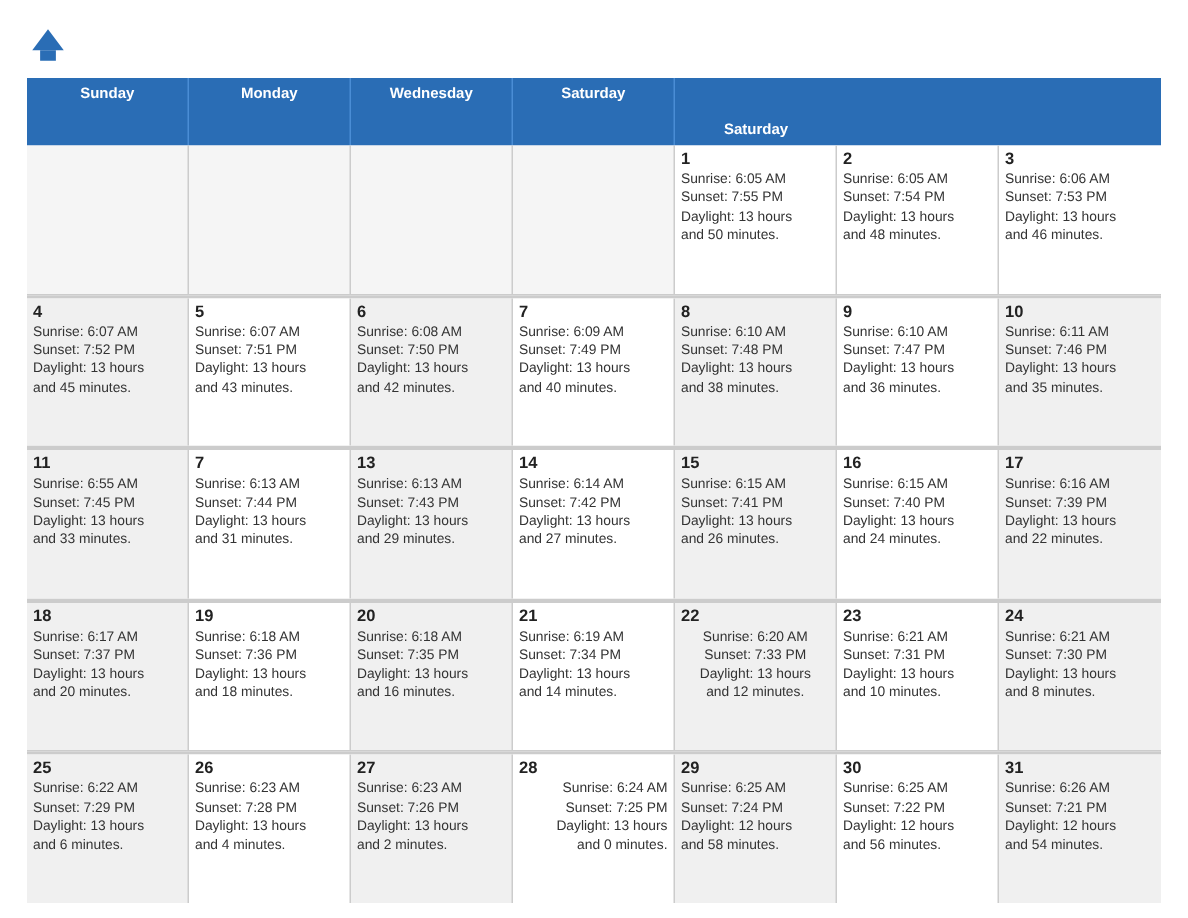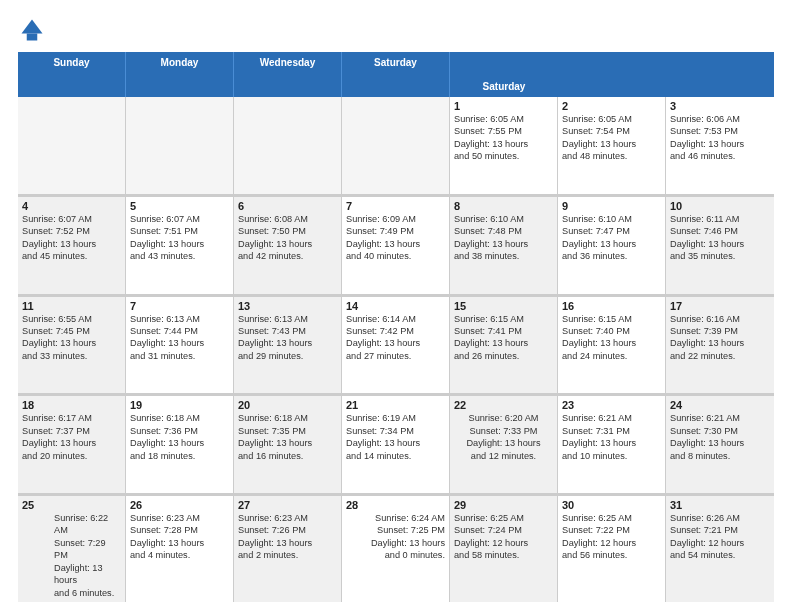--- a/index.html
+++ b/index.html
@@ -322,21 +322,21 @@
             <div class="day-num">24</div>
             <div class="day-info" style="white-space: pre-line;">Sunrise: 6:21 AM
 Sunset: 7:30 PM
 Daylight: 13 hours
 and 8 minutes.</div>
           </div>
         </div>
         <div class="cal-row border-top-row">
           <div class="cal-cell shaded">
             <div class="day-num">25</div>
-            <div class="day-info" style="white-space: pre-line; margin-left: 32px;">Sunrise: 6:22 AM
+            <div class="day-info" style="white-space: pre-line;">Sunrise: 6:22 AM
 Sunset: 7:29 PM
 Daylight: 13 hours
 and 6 minutes.</div>
           </div>
           <div class="cal-cell">
             <div class="day-num">26</div>
             <div class="day-info" style="white-space: pre-line;">Sunrise: 6:23 AM
 Sunset: 7:28 PM
 Daylight: 13 hours
 and 4 minutes.</div>

